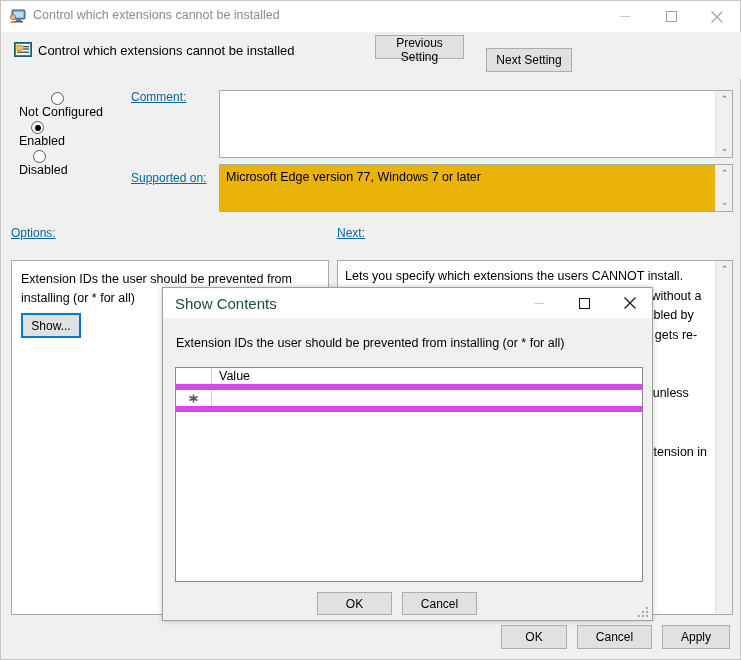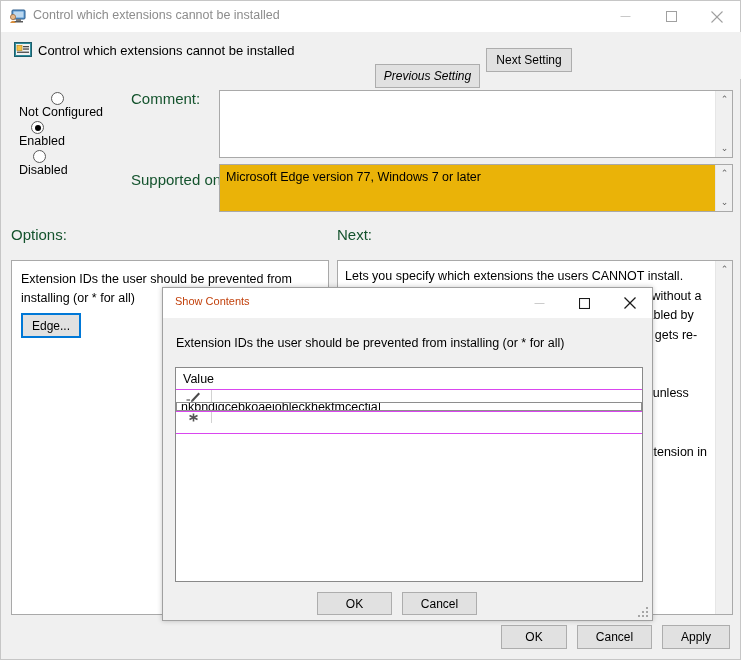--- a/index.html
+++ b/index.html
@@ -92,22 +92,22 @@
     cursor: default;
     text-align: center;
   }
   .btn-focus {
     border: 2px solid #0078d7;
     background: #e1e1e1;
   }
 
   #previous-setting-btn {
     position: absolute;
-    left: 374px; top: 63px;
-    width: 105px; height: 24px; font-style: italic;
+    left: 374px; top: 34px;
+    width: 89px; height: 24px;
   }
   #next-setting-btn {
     position: absolute;
     left: 485px; top: 47px;
     width: 86px; height: 24px;
   }
 
   
   .radio-row {
     position: absolute;
@@ -135,23 +135,24 @@
     background: #000;
   }
   .radio-label {
     margin-left: 8px;
     font-size: 12.5px;
     white-space: nowrap;
   }
 
   .field-label {
     position: absolute;
-    font-size: 15px;
-    color: #14532d;
-    white-space: nowrap;
+    font-size: 12px;
+    color: #0369a1;
+    white-space: nowrap;
+    text-decoration: underline;
   }
 
   
   #comment-box {
     position: absolute;
     left: 218px; top: 89px;
     width: 514px; height: 68px;
     background: #ffffff;
     border: 1px solid #a9a9a9;
     box-sizing: border-box;
@@ -266,22 +267,22 @@
   }
   .modal-titlebar {
     position: absolute;
     left: 0; top: 0;
     width: 100%; height: 30px;
     background: #ffffff;
   }
   .modal-title-text {
     position: absolute;
     left: 12px; top: 7px;
-    font-size: 11px;
-    color: #c2410c;
+    font-size: 15px;
+    color: #14532d;
     white-space: nowrap;
   }
   .modal-caption-buttons {
     position: absolute;
     right: 0; top: 0;
     height: 30px;
     display: flex;
   }
   .modal-cap-btn {
     width: 45px; height: 30px;
@@ -301,23 +302,22 @@
     position: absolute;
     left: 12px; top: 79px;
     width: 468px; height: 215px;
     background: #ffffff;
     border: 1px solid #898989;
     box-sizing: border-box;
   }
   .grid-row {
     display: flex;
     height: 22px;
-    border-bottom: 1px solid #d946ef;
-    box-sizing: border-box;
-    flex-direction: column;
+    border-bottom: 6px solid #d946ef;
+    box-sizing: border-box;
   }
   .grid-rowhdr {
     width: 36px;
     flex: none;
     border-right: 1px solid #d2d2d2;
     box-sizing: border-box;
     background: #ffffff;
     display: flex;
     align-items: center;
     justify-content: center;
@@ -454,21 +454,21 @@
       <div class="arrow up">⌃</div>
       <div class="arrow down">⌄</div>
     </div>
   </div>
 
   <span class="field-label" id="options-label">Options:</span>
   <span class="field-label" id="help-label">Next:</span>
 
   <div id="options-pane">
     <div id="options-desc">Extension IDs the user should be prevented from installing (or * for all)</div>
-    <button class="btn btn-focus" id="show-btn">Edge...</button>
+    <button class="btn btn-focus" id="show-btn">Show...</button>
   </div>
 
   <div id="help-pane">
     <div id="help-text">Lets you specify which extensions the users CANNOT install. Extensions already installed will be disabled if blocked, without a way for the user to enable them. After an extension disabled by this policy is removed from the blocklist, it automatically gets re-enabled.
 
 A blocklist value of '*' means all extensions are blocked unless they are explicitly listed in the allowlist.
 
 If this policy is not configured the user can install any extension in Microsoft Edge.</div>
     <div class="vscroll">
       <div class="arrow up">⌃</div>
@@ -502,33 +502,20 @@
       </div>
     </div>
 
     <span id="modal-subtitle">Extension IDs the user should be prevented from installing (or * for all)</span>
 
     <div id="value-grid">
       <div class="grid-row header">
         <div class="grid-rowhdr"></div>
         <div class="grid-cell">Value</div>
       </div>
-      <div class="grid-row editing">
-        <div class="grid-rowhdr">
-          <svg width="15" height="12" viewBox="0 0 15 12">
-            <line x1="0.5" y1="10" x2="4" y2="10" stroke="#333" stroke-width="1"></line>
-            <path d="M5.5 10 L12.5 2.5 L14 4 L7 11.5 Z" fill="#4a4a4a"></path>
-            <path d="M5.5 10 L7 11.5 L5 11.8 Z" fill="#222"></path>
-          </svg>
-        </div>
-        <div class="grid-cell">
-            <span>nkbndigcebkoaejohleckhekfmcecfja</span>
-            <span class="caret"></span>
-          </div>
-      </div>
       <div class="grid-row">
         <div class="grid-rowhdr">
           <svg width="11" height="11" viewBox="0 0 11 11">
             <g stroke="#555" stroke-width="1.6">
               <line x1="5.5" y1="1.5" x2="5.5" y2="9.5"></line>
               <line x1="1.5" y1="3.5" x2="9.5" y2="7.5"></line>
               <line x1="9.5" y1="3.5" x2="1.5" y2="7.5"></line>
             </g>
           </svg>
         </div>

